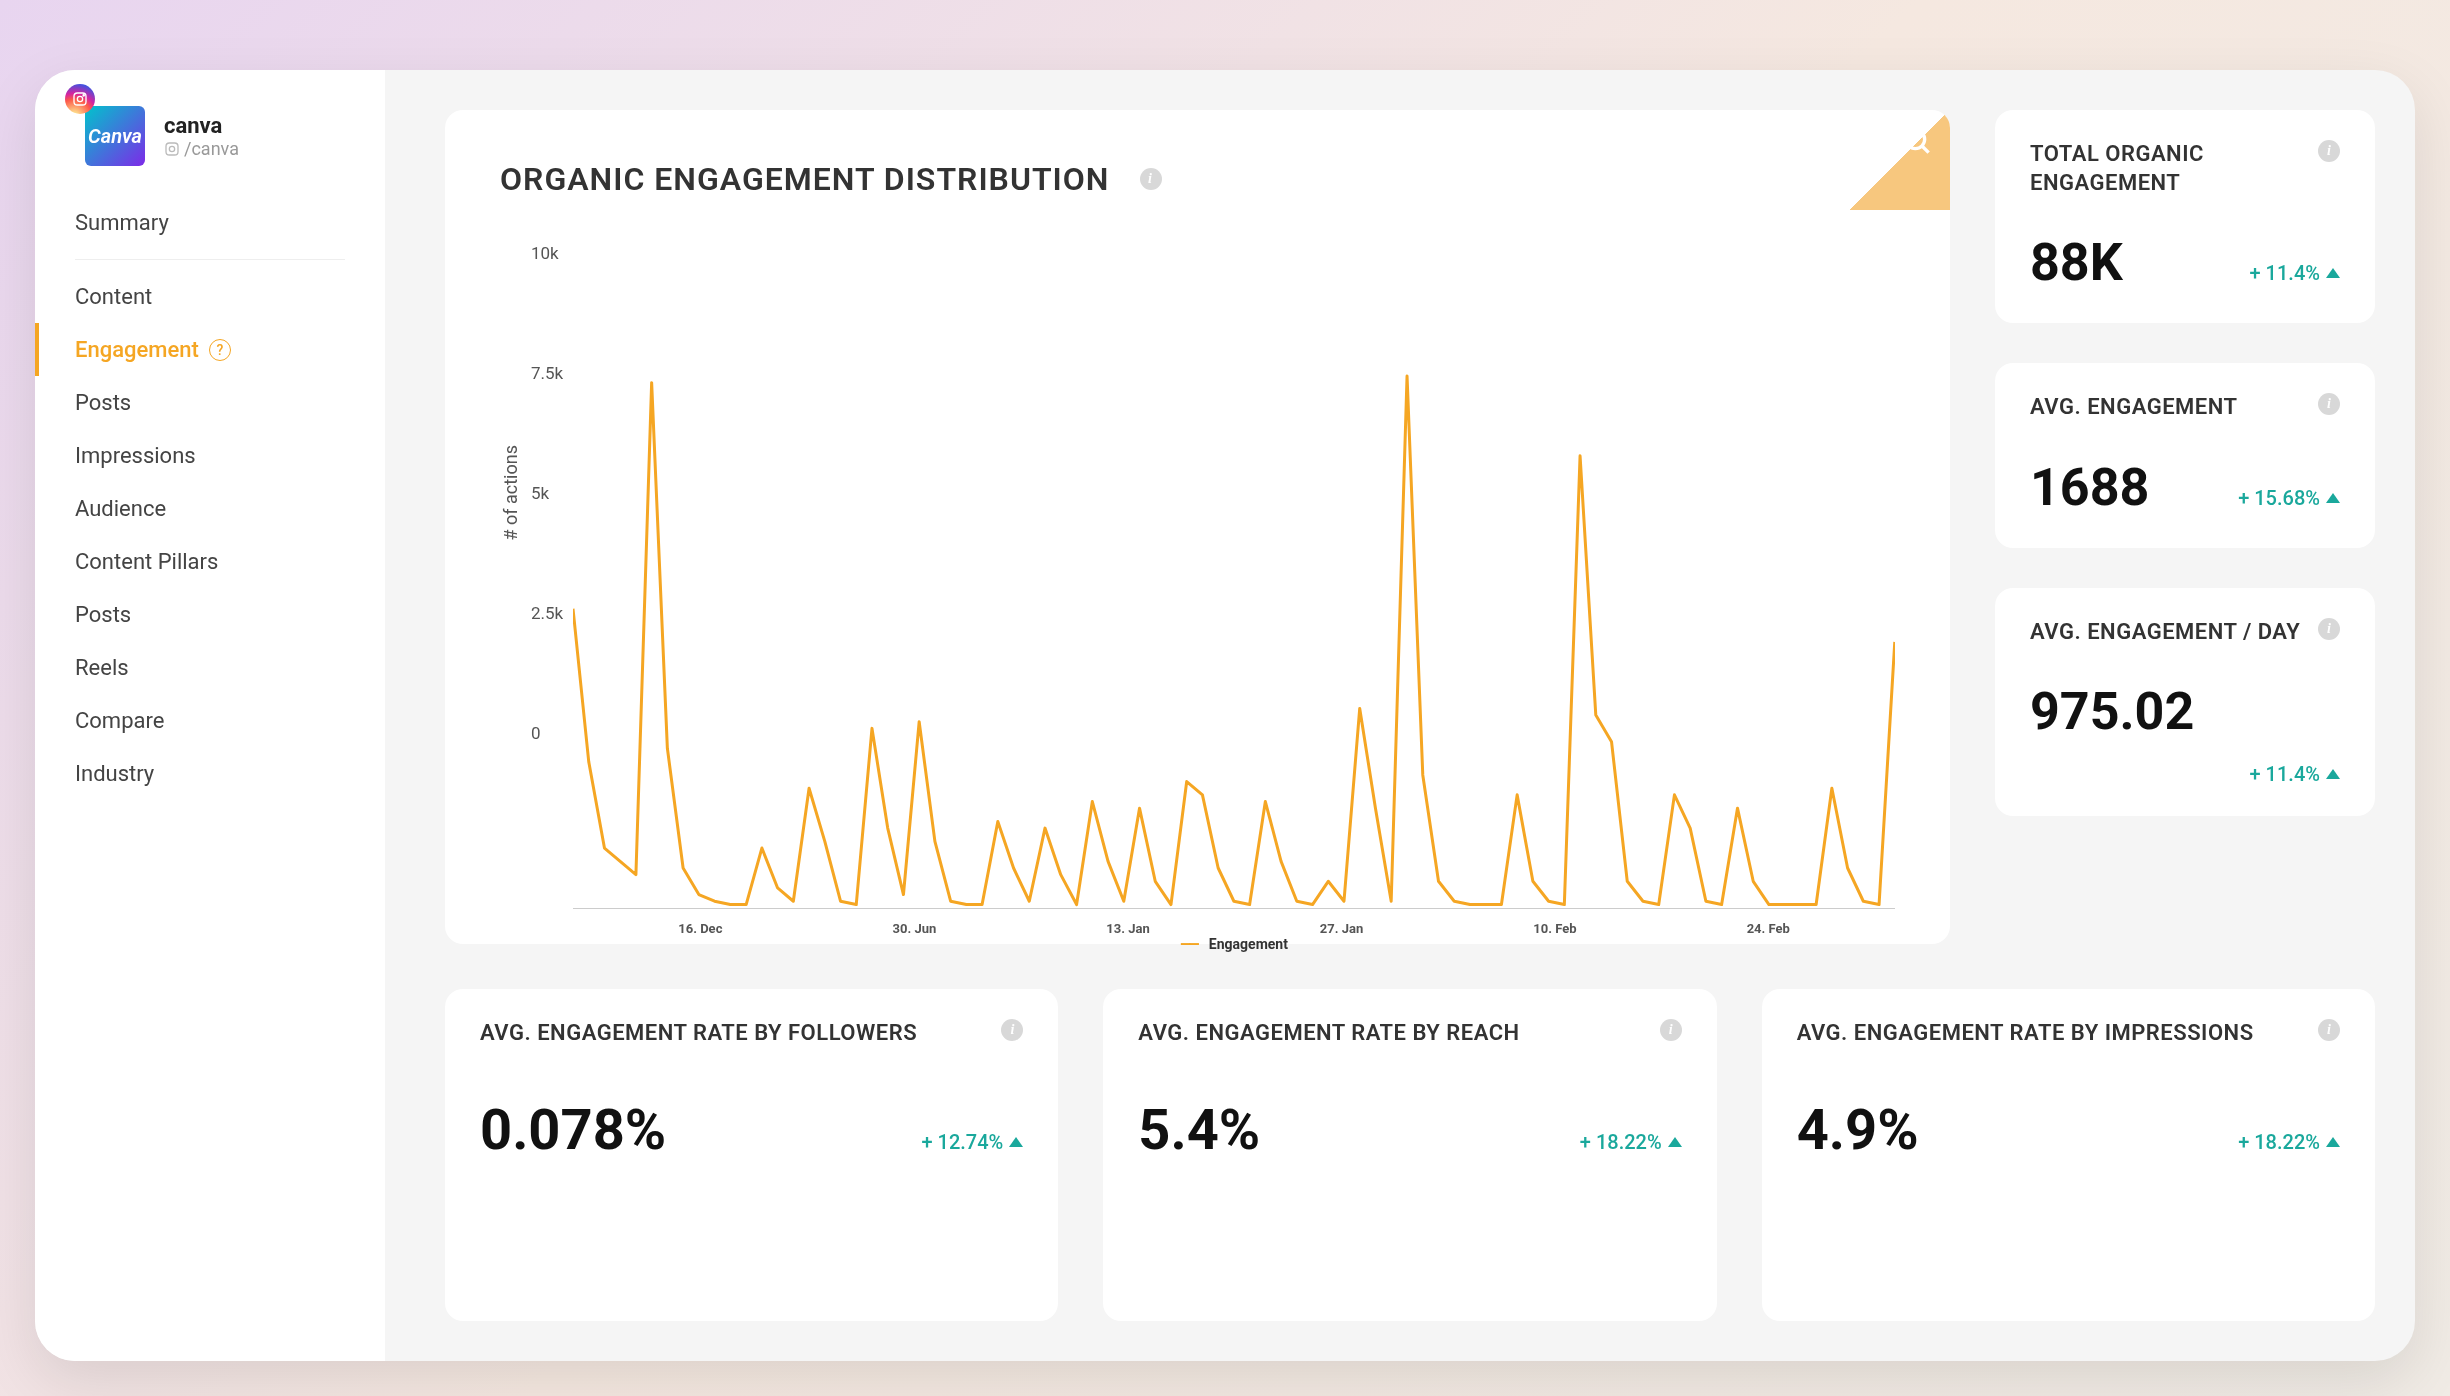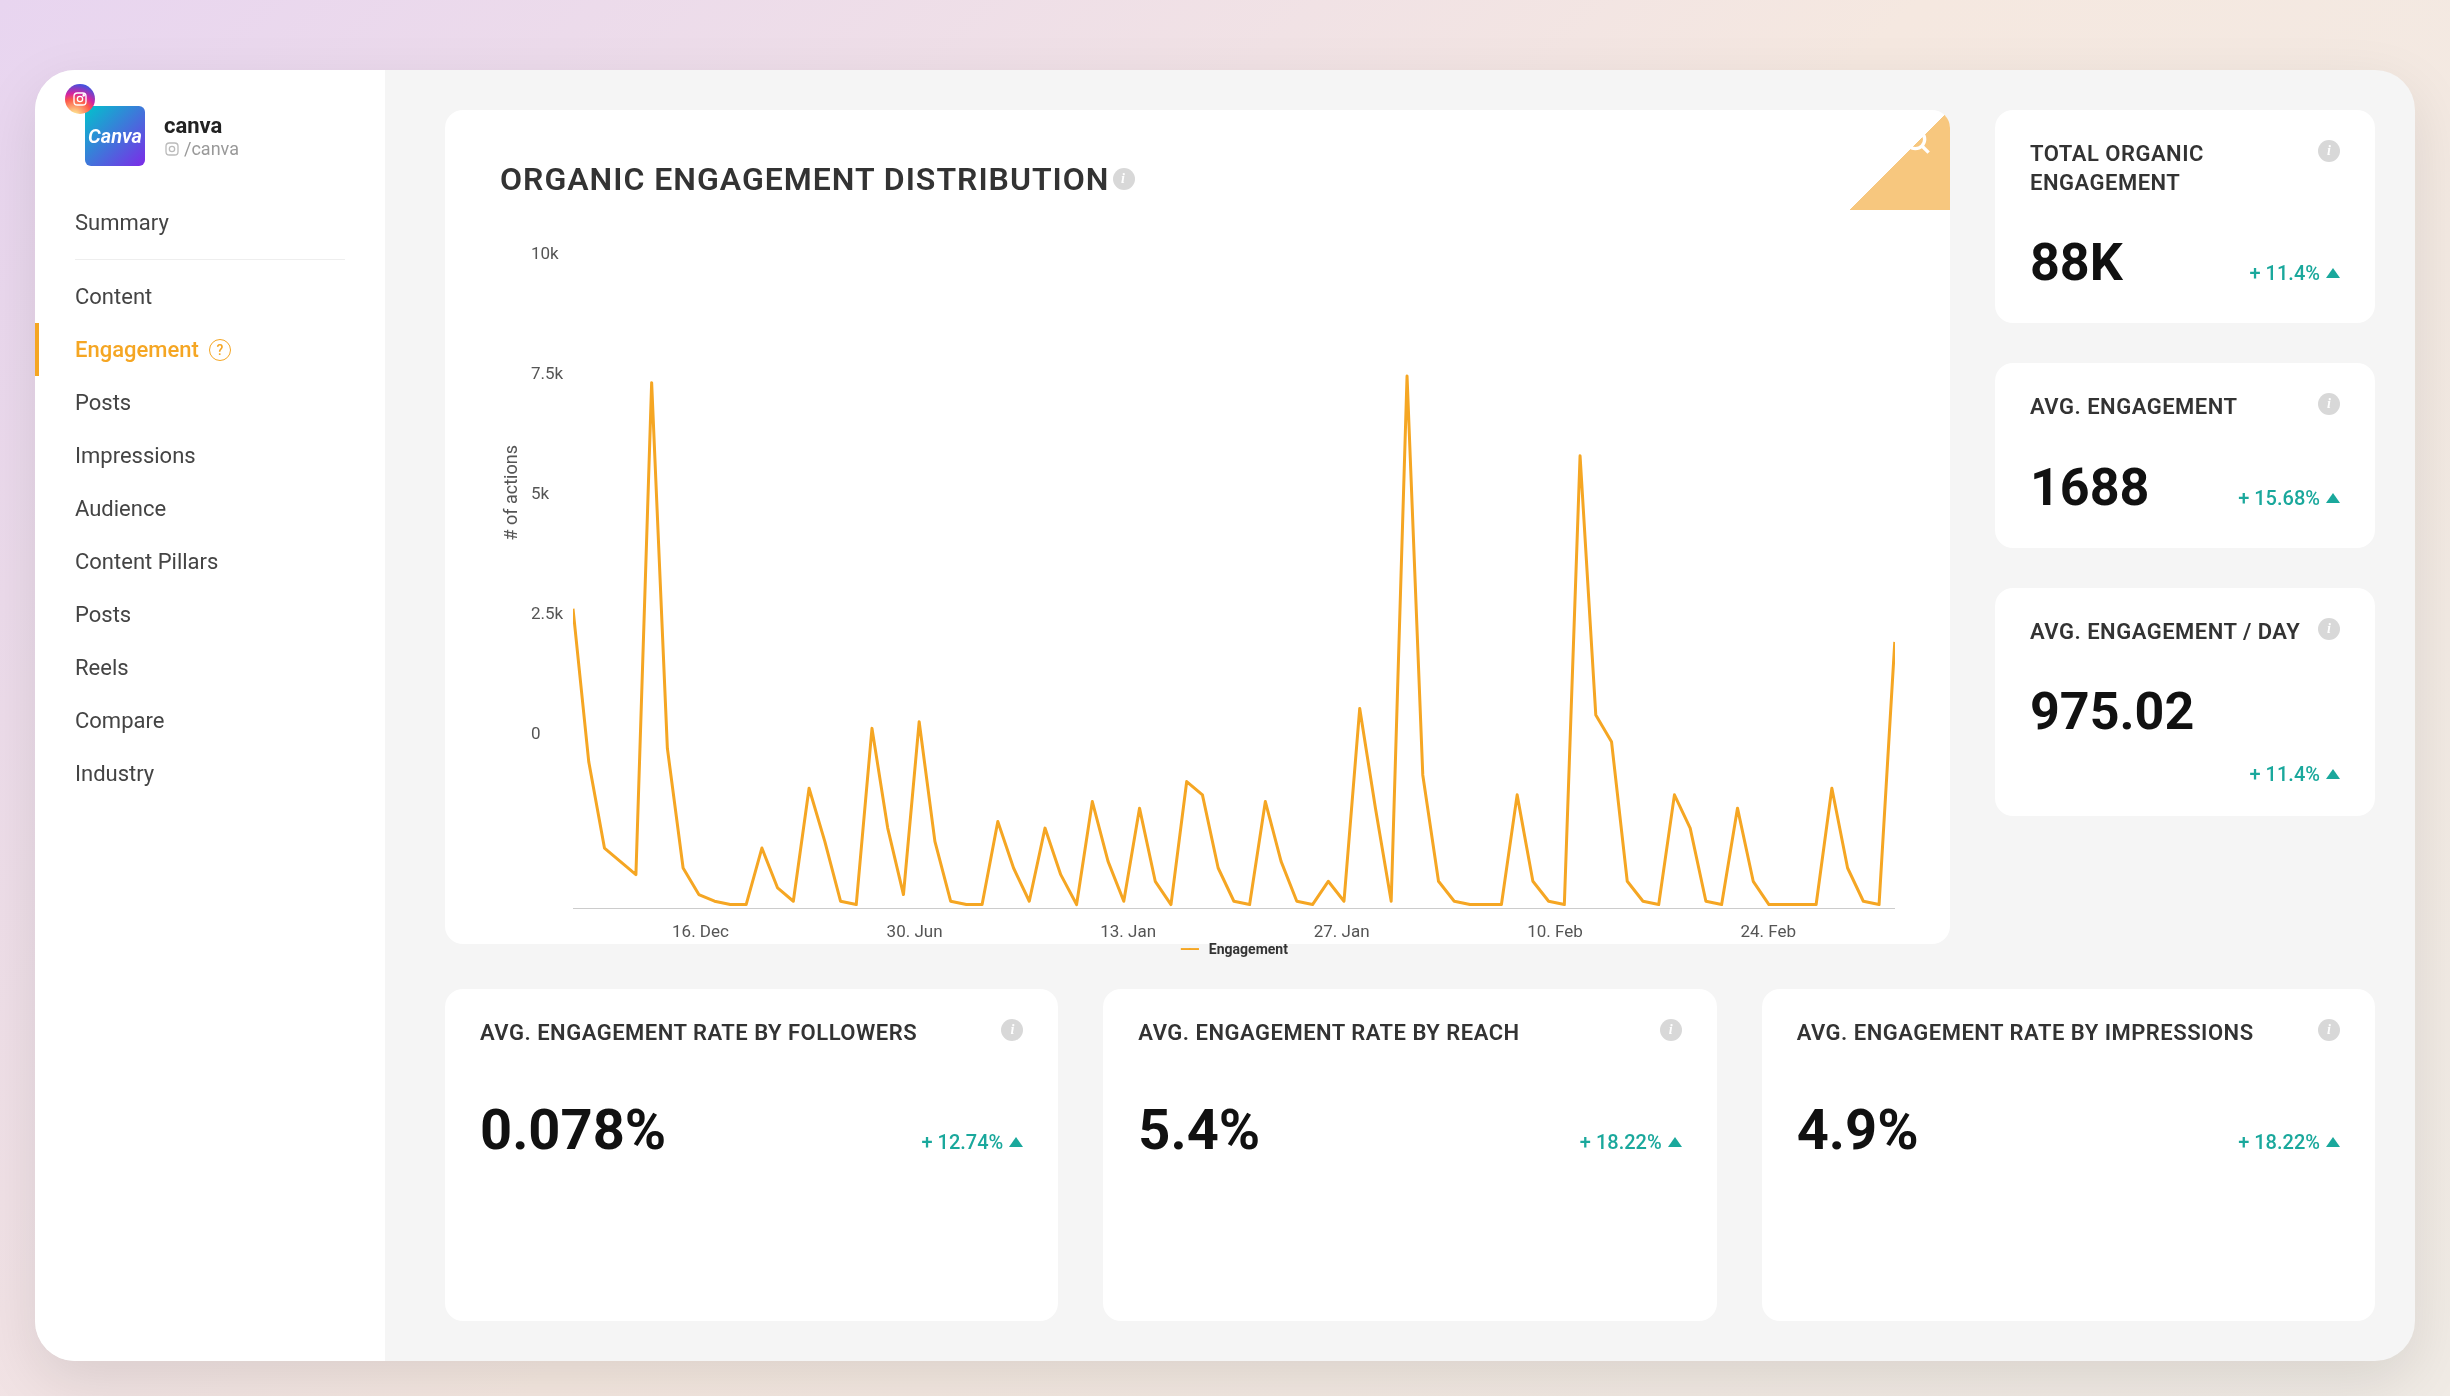--- a/index.html
+++ b/index.html
@@ -109,21 +109,21 @@
     border-top-right-radius: 18px;
     display:flex; align-items:flex-start; justify-content:flex-end;
     padding: 16px 16px 0 0;
   }
   .corner-tab svg { width: 32px; height: 32px; }
   .chart-title {
     font-size: 32px;
     font-weight: 600;
     letter-spacing: 1px;
     color: #333;
-    display:flex; align-items:center; gap: 3px;
+    display:flex; align-items:center; gap: 30px;
   }
   .info-icon {
     width: 22px; height: 22px; border-radius:50%;
     background: #d8d8d8;
     color: #fff; display:flex;align-items:center;justify-content:center;
     font-size: 14px; font-weight:700; font-style: italic;
     font-family: Georgia, serif;
     flex-shrink: 0;
   }
   .chart-area {
@@ -139,21 +139,21 @@
     margin-right: 10px;
   }
   .y-ticks {
     display:flex; flex-direction:column; justify-content:space-between;
     font-size: 17px; color:#555; text-align:left; padding-right:10px;
     height: 100%;
   }
   .plot-wrap { flex:1; display:flex; flex-direction:column; }
   .plot { flex:1; position:relative; border-bottom: 1px solid #ccc; }
   .plot svg { width:100%; height:100%; }
-  .x-ticks { display:flex; justify-content:space-around; font-size:17px; color:#555; margin-top:12px; padding: 0 20px; }
+  .x-ticks { display:flex; justify-content:space-around; font-size:13px; color:#555; margin-top:12px; padding: 0 20px; font-weight: bold; }
   .legend { text-align:center; font-size:14px; font-weight:700; color:#333; }
   .legend .dash { color:#f5a623; font-weight:900; letter-spacing:-2px; margin-right:8px; }
 
   .right-col {
     grid-column: 2; grid-row: 1;
     display:flex; flex-direction:column; gap: 40px;
   }
   .stat-card {
     background:#fff; border-radius:18px; padding: 30px 35px;
     display:flex; flex-direction:column; gap: 35px;

